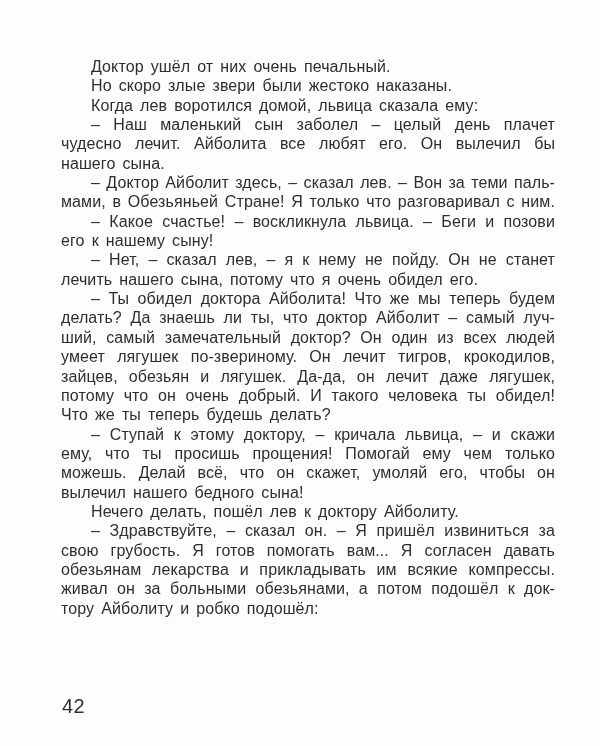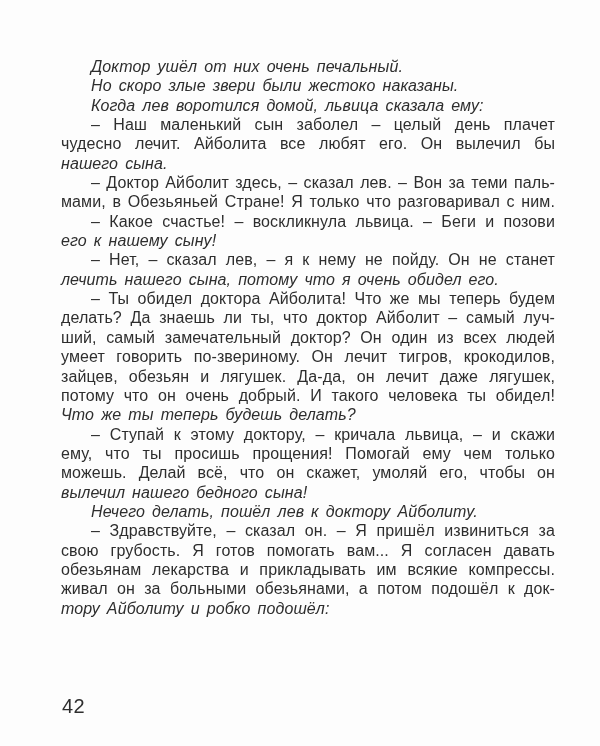--- a/index.html
+++ b/index.html
@@ -26,21 +26,20 @@
     letter-spacing: 0.1px;
   }
   .line {
     text-align: justify;
     text-align-last: justify;
     white-space: normal;
   }
   .line.noj {
     text-align-last: left;
     word-spacing: 2.5px;
-    font-style: italic;
   }
   .line.indent {
     text-indent: 30px;
   }
   .page-number {
     position: absolute;
     left: 62px;
     top: 695px;
     font-size: 20px;
     letter-spacing: 0.5px;
@@ -59,21 +58,21 @@
       <div class="line noj">нашего сына.</div>
       <div class="line indent">– Доктор Айболит здесь, – сказал лев. – Вон за теми паль-</div>
       <div class="line">мами, в Обезьяньей Стране! Я только что разговаривал с ним.</div>
       <div class="line indent">– Какое счастье! – воскликнула львица. – Беги и позови</div>
       <div class="line noj">его к нашему сыну!</div>
       <div class="line indent">– Нет, – сказал лев, – я к нему не пойду. Он не станет</div>
       <div class="line noj">лечить нашего сына, потому что я очень обидел его.</div>
       <div class="line indent">– Ты обидел доктора Айболита! Что же мы теперь будем</div>
       <div class="line">делать? Да знаешь ли ты, что доктор Айболит – самый луч-</div>
       <div class="line">ший, самый замечательный доктор? Он один из всех людей</div>
-      <div class="line">умеет говорить по-звериному. Он лечит тигров, крокодилов,</div>
+      <div class="line">умеет лягушек по-звериному. Он лечит тигров, крокодилов,</div>
       <div class="line">зайцев, обезьян и лягушек. Да-да, он лечит даже лягушек,</div>
       <div class="line">потому что он очень добрый. И такого человека ты обидел!</div>
       <div class="line noj">Что же ты теперь будешь делать?</div>
       <div class="line indent">– Ступай к этому доктору, – кричала львица, – и скажи</div>
       <div class="line">ему, что ты просишь прощения! Помогай ему чем только</div>
       <div class="line">можешь. Делай всё, что он скажет, умоляй его, чтобы он</div>
       <div class="line noj">вылечил нашего бедного сына!</div>
       <div class="line indent noj">Нечего делать, пошёл лев к доктору Айболиту.</div>
       <div class="line indent">– Здравствуйте, – сказал он. – Я пришёл извиниться за</div>
       <div class="line">свою грубость. Я готов помогать вам... Я согласен давать</div>

